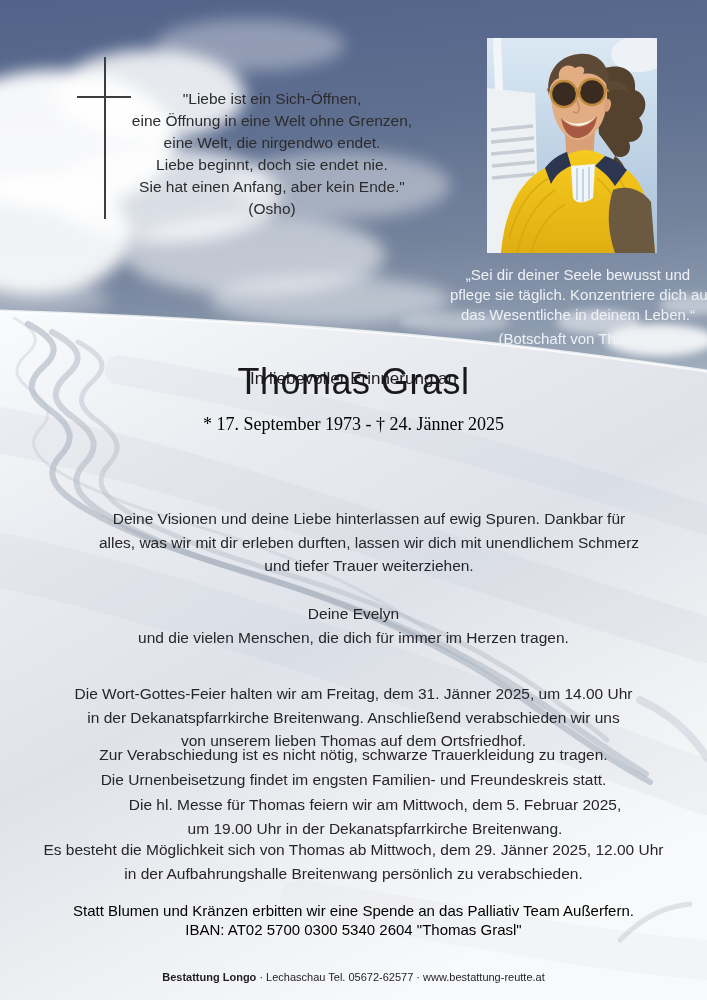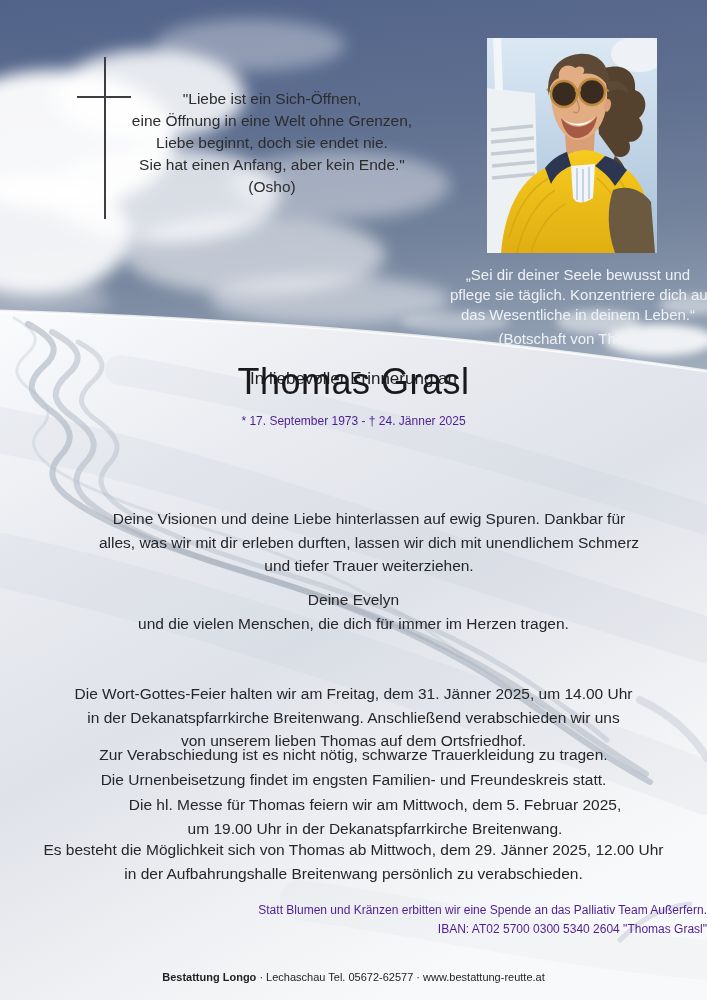--- a/index.html
+++ b/index.html
@@ -14,30 +14,30 @@
   .cross .v{position:absolute;left:104px;top:57px;width:2px;height:162px;background:#3e3e42;}
   .cross .h{position:absolute;left:77px;top:96px;width:54px;height:2px;background:#3e3e42;}
   
   .txt{position:absolute;left:0;right:0;text-align:center;}
   .txt div{white-space:nowrap;}
   .q1{top:88px;left:102px;right:auto;width:340px;font-size:15.5px;line-height:22px;color:#2c2c2e;}
   .q2{top:265px;left:450px;right:auto;width:256px;font-size:15px;line-height:20px;color:#eef1f6;text-align:center;}
   .q2 .attr{margin-top:4px;}
   .intro{top:345px;font-size:17px;color:#1e1e20;margin-top:24px;}
   .name{top:361px;font-size:36px;font-weight:500;letter-spacing:0.5px;color:#19191b;}
-  .dates{top:414px;font-size:12px;color:#4c1d95;}
+  .dates{top:414px;font-size:18px;color:#000000;font-family:Liberation Serif, serif;}
   .body-block{font-size:15.5px;line-height:23.5px;color:#26262a;}
   .tribute{top:507px;padding-left:31px;}
-  .family{top:588px;}
+  .family{top:602px;}
   .svc{top:682px;}
   .note1{top:743px;}
   .note2{top:768px;}
   .mass{top:793px;margin-left:43px;}
   .viewing{top:838px;}
-  .donation{top:901px;font-size:12px;line-height:19px;color:#4c1d95;text-align:right;}
+  .donation{top:901px;font-size:15px;line-height:19px;color:#000000;}
   .footerline{top:971px;font-size:11px;color:#1f1f22;}
   .footerline b{font-weight:bold;margin-top:23px;}
   .photo{position:absolute;left:487px;top:38px;width:170px;height:215px;}
   .photo svg{display:block;width:170px;height:215px;}
 </style>
 </head>
 <body>
 
 <div class="card">
 
@@ -106,20 +106,21 @@
   </svg>
 
   <div class="cross">
     <div class="v"></div>
     <div class="h"></div>
   </div>
 
   <div class="txt q1">
     <div>"Liebe ist ein Sich-Öffnen,</div>
     <div>eine Öffnung in eine Welt ohne Grenzen,</div>
+    <div>eine Welt, die nirgendwo endet.</div>
     <div>Liebe beginnt, doch sie endet nie.</div>
     <div>Sie hat einen Anfang, aber kein Ende."</div>
     <div>(Osho)</div>
   </div>
 
   <div class="photo">
     <svg viewBox="0 0 170 215" aria-hidden="true">
       <defs>
         <linearGradient id="pbg" x1="0" y1="0" x2="0" y2="1">
           <stop offset="0" stop-color="#dce9f4"></stop>

